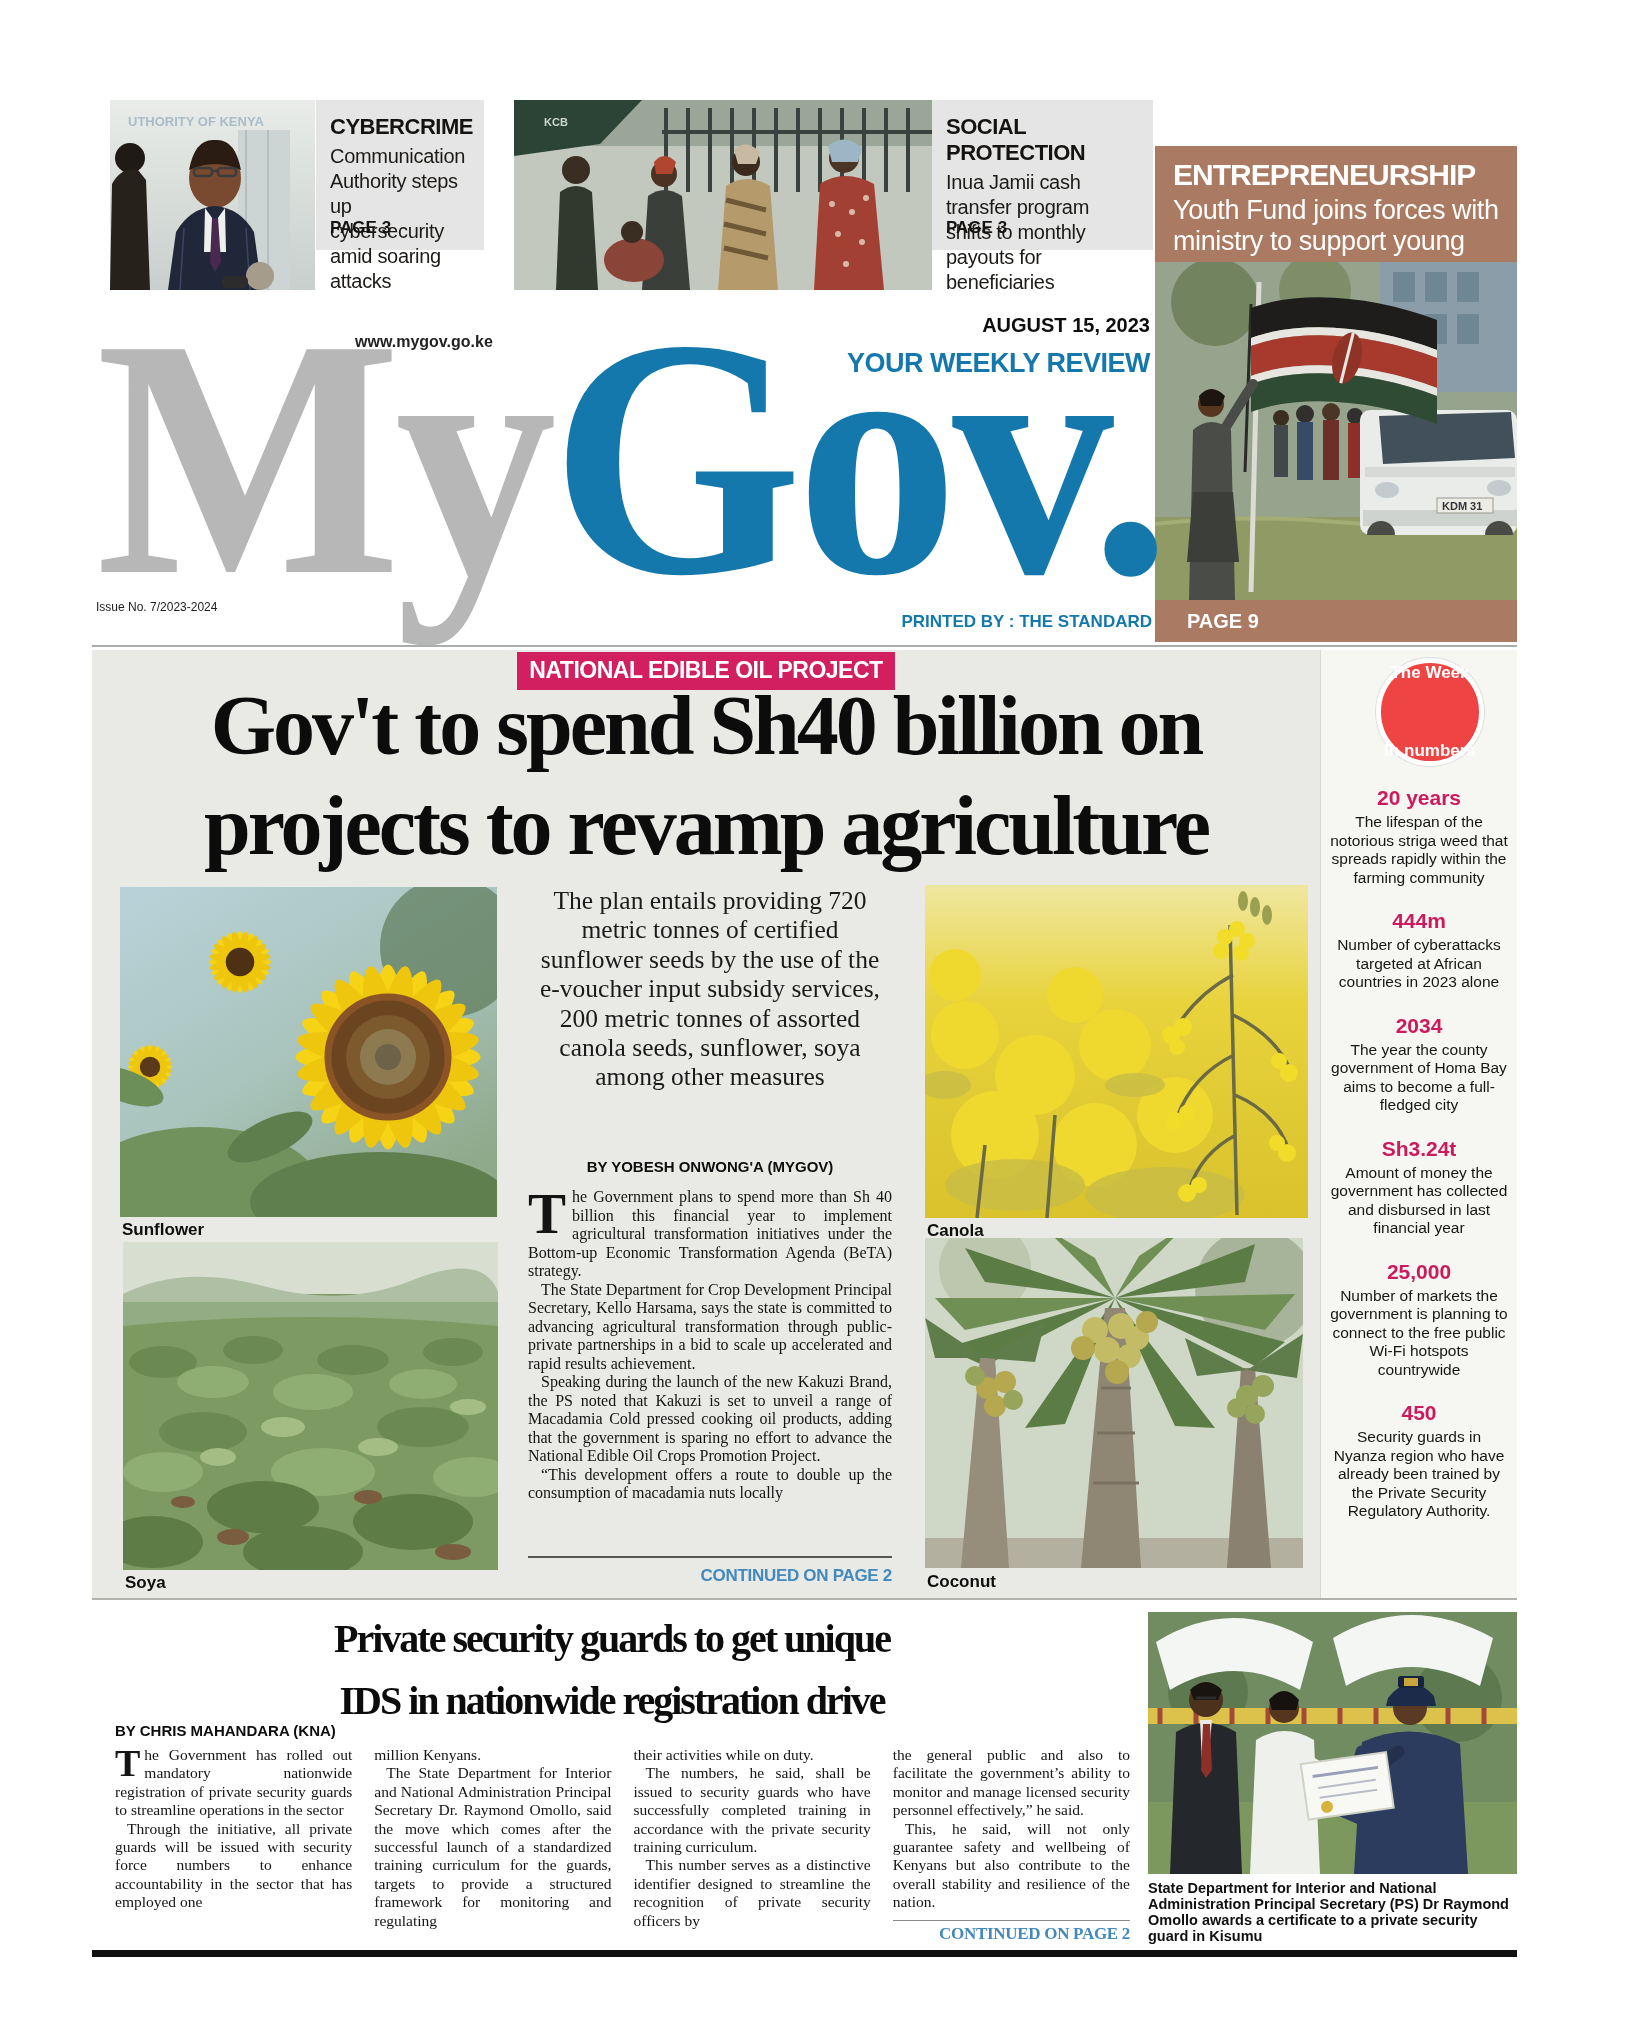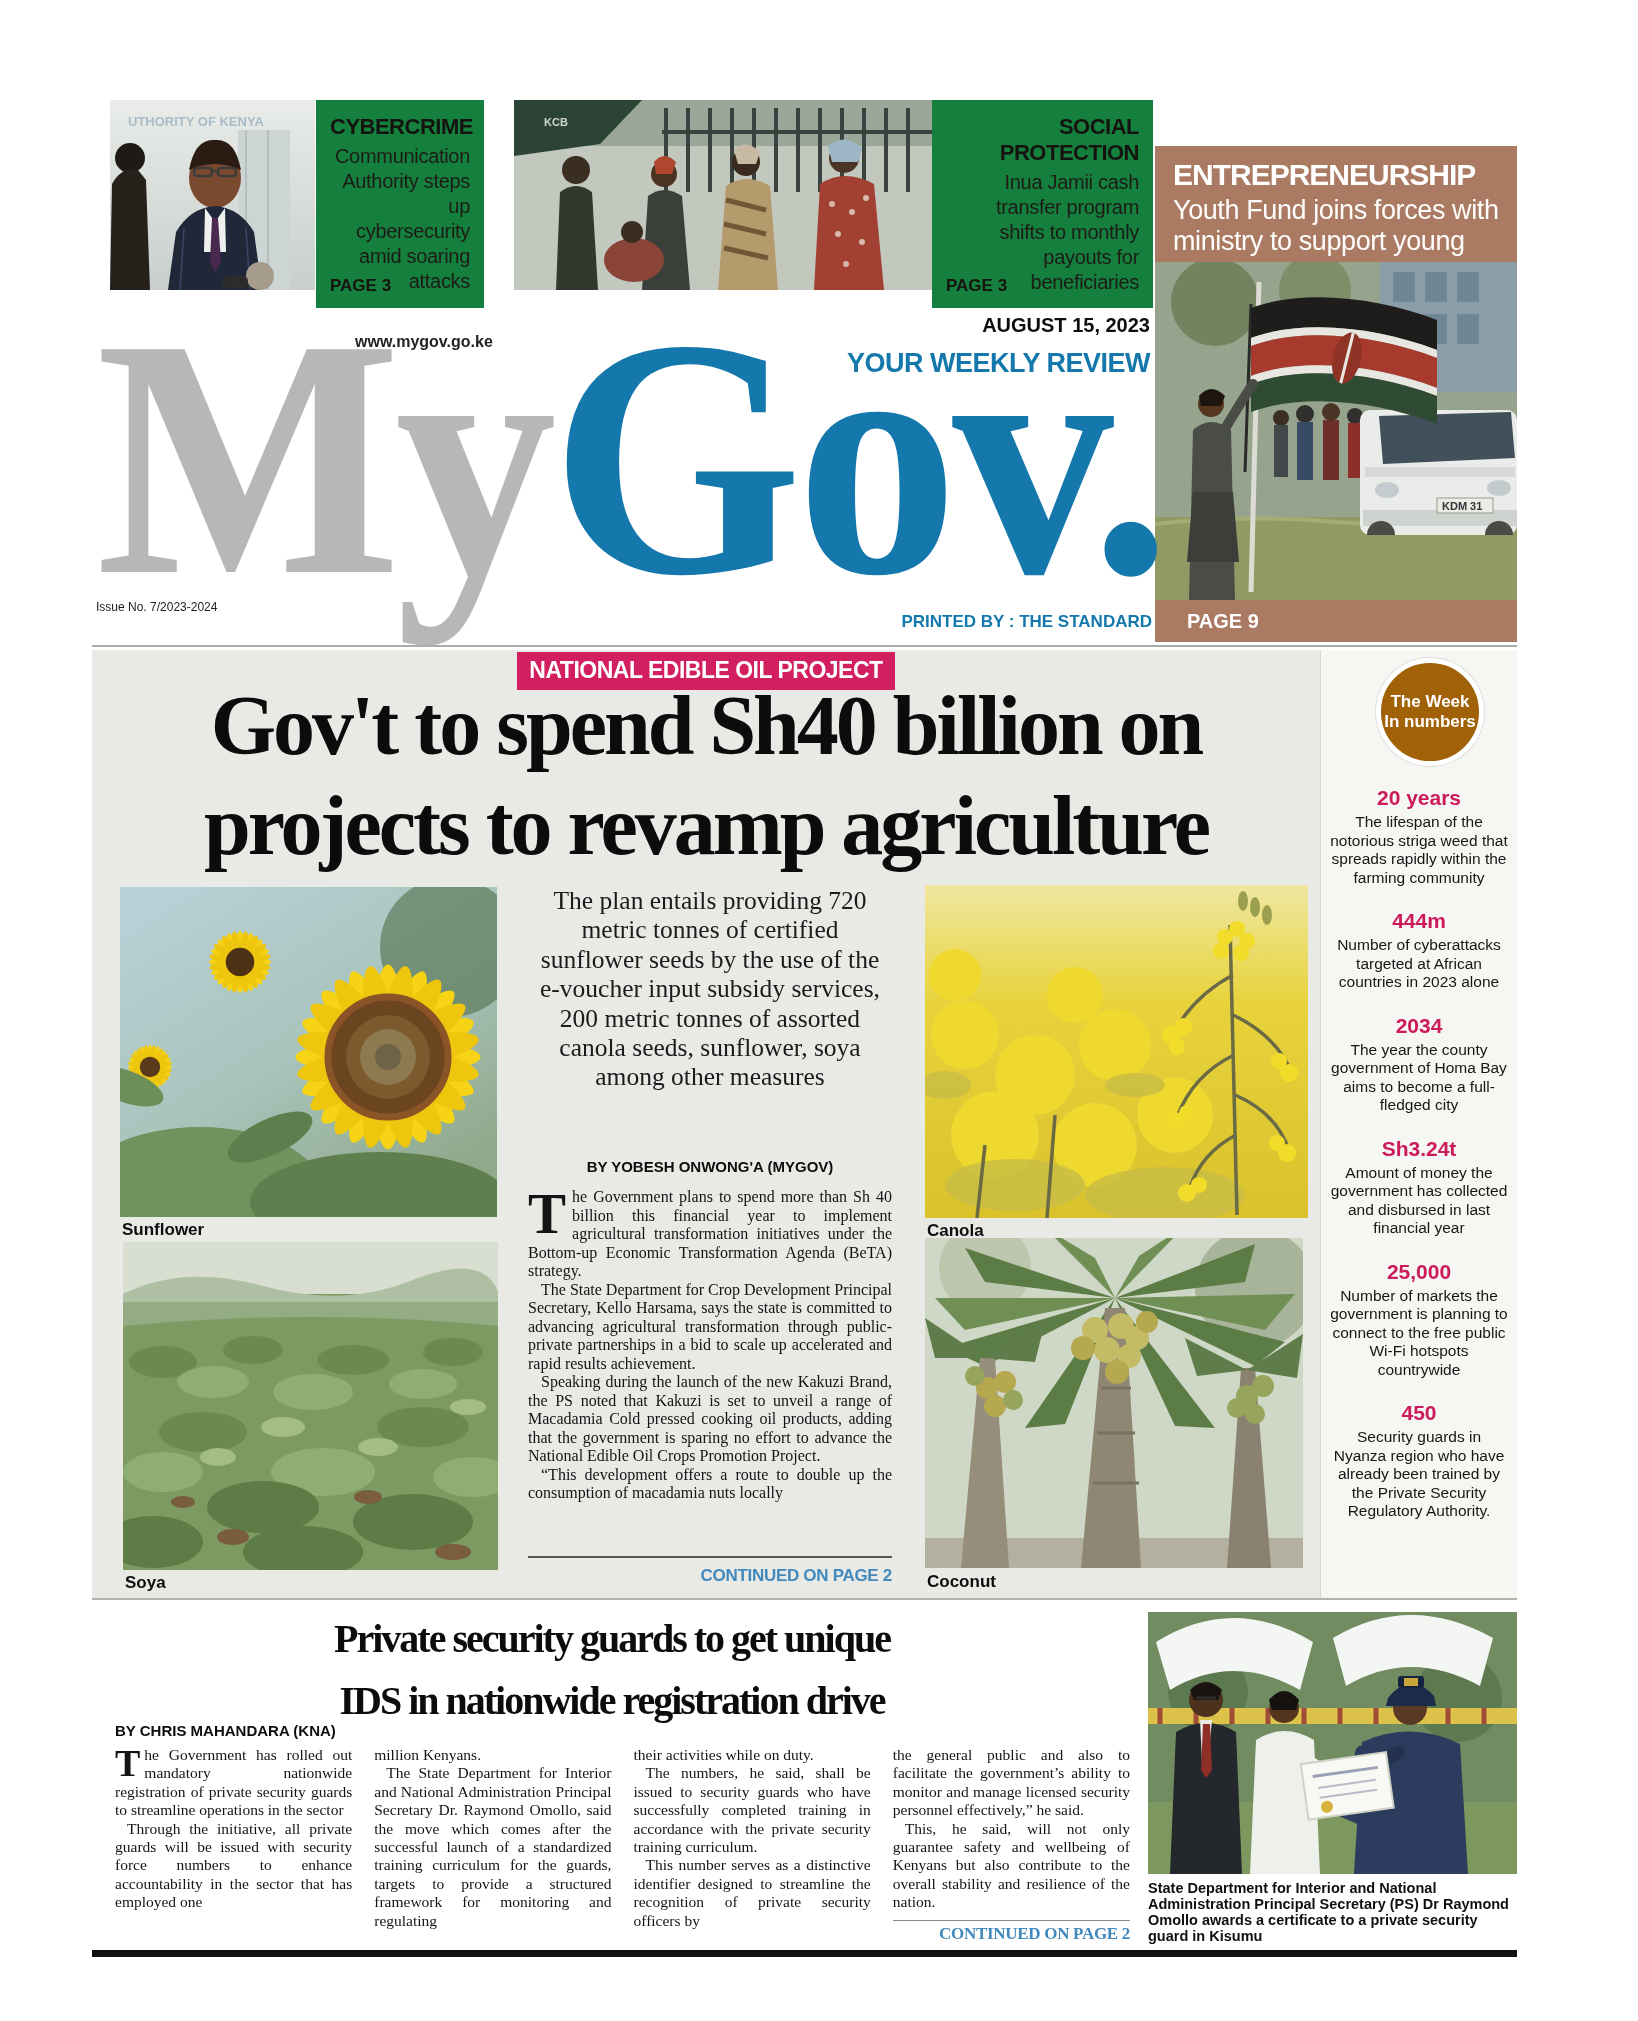--- a/index.html
+++ b/index.html
@@ -4,21 +4,21 @@
 <style>
   html,body{margin:0;padding:0;background:#fff;}
   body{width:1638px;height:2021px;position:relative;overflow:hidden;
        font-family:"Liberation Sans",sans-serif;color:#111;}
   .abs{position:absolute;}
   .serif{font-family:"Liberation Serif",serif;}
   svg{display:block;}
 
   
   .strip-photo{top:100px;height:190px;overflow:hidden;background:#cfd5d0;}
-  .teaser{top:100px;height:208px;background:#15803d;box-sizing:border-box;padding:14px 14px;text-align:right;}
+  .teaser{top:100px;height:150px;background:#e5e5e5;box-sizing:border-box;padding:14px 14px;}
   .teaser .kick{font-weight:bold;font-size:22px;letter-spacing:-0.5px;color:#151310;}
   .teaser .hl{font-size:20px;line-height:25px;color:#1d1b17;margin-top:4px;letter-spacing:-0.3px;}
   .teaser .pref{position:absolute;bottom:12px;left:14px;font-weight:bold;font-size:17px;color:#151310;}
 
   
   .brown-box{left:1155px;top:100px;width:362px;height:162px;background:#ab7a63;box-sizing:border-box;padding:12px 18px;margin-top:46px;}
   .brown-box .kick{color:#fff;font-weight:bold;font-size:30px;letter-spacing:-1px;}
   .brown-box .hl{color:#fdfdfb;font-size:27px;line-height:31px;margin-top:3px;letter-spacing:-0.4px;}
   .page9{left:1155px;top:600px;width:362px;height:42px;background:#ab7a63;color:#fff;
          font-weight:bold;font-size:20px;line-height:42px;padding-left:32px;box-sizing:border-box;}
@@ -54,23 +54,23 @@
   .bodycol{left:528px;top:1188px;width:364px;font-family:"Liberation Serif",serif;
            font-size:16px;line-height:18.5px;text-align:justify;color:#141414;}
   .bodycol p{margin:0;}
   .bodycol p + p{text-indent:13px;}
   .dc::first-letter{float:left;font-size:57px;line-height:47px;padding:2px 6px 0 0;font-weight:bold;}
   .cont-rule1{left:528px;top:1556px;width:364px;height:2px;background:#555;}
   .continued{font-weight:bold;font-size:17px;color:#4289bd;letter-spacing:-0.3px;}
   .cont1{left:528px;top:1566px;width:364px;text-align:right;}
 
   
-  .badge-circle{left:1376px;top:658px;width:108px;height:108px;border-radius:50%;background:#a16207;
+  .badge-circle{left:1376px;top:658px;width:108px;height:108px;border-radius:50%;background:#ef4444;
                 border:5px solid #fff;box-sizing:border-box;box-shadow:0 0 0 1px #ddd;
-                display:flex;flex-direction:column;align-items:center;justify-content:center;}
+                display:flex;flex-direction:column;align-items:center;justify-content:space-between;}
   .badge-circle div{color:#fff;font-weight:bold;font-size:17px;line-height:20px;}
   .stats{left:1329px;top:786px;width:180px;display:flex;flex-direction:column;gap:22px;text-align:center;}
   .stat .v{color:#cc1a5c;font-weight:bold;font-size:21px;margin-bottom:3px;}
   .stat .d{font-size:15.5px;line-height:18.5px;color:#161616;}
   .box-bottom-rule{left:92px;top:1598px;width:1425px;height:2px;background:#b3b3ae;}
 
   
   .headline2{left:92px;top:1608px;width:1040px;text-align:center;font-family:"Liberation Serif",serif;
              font-weight:bold;font-size:40px;line-height:62px;letter-spacing:-2px;color:#0c0c0c;}
   .byline2{left:115px;top:1722px;font-weight:bold;font-size:15px;color:#0d0d0d;}

